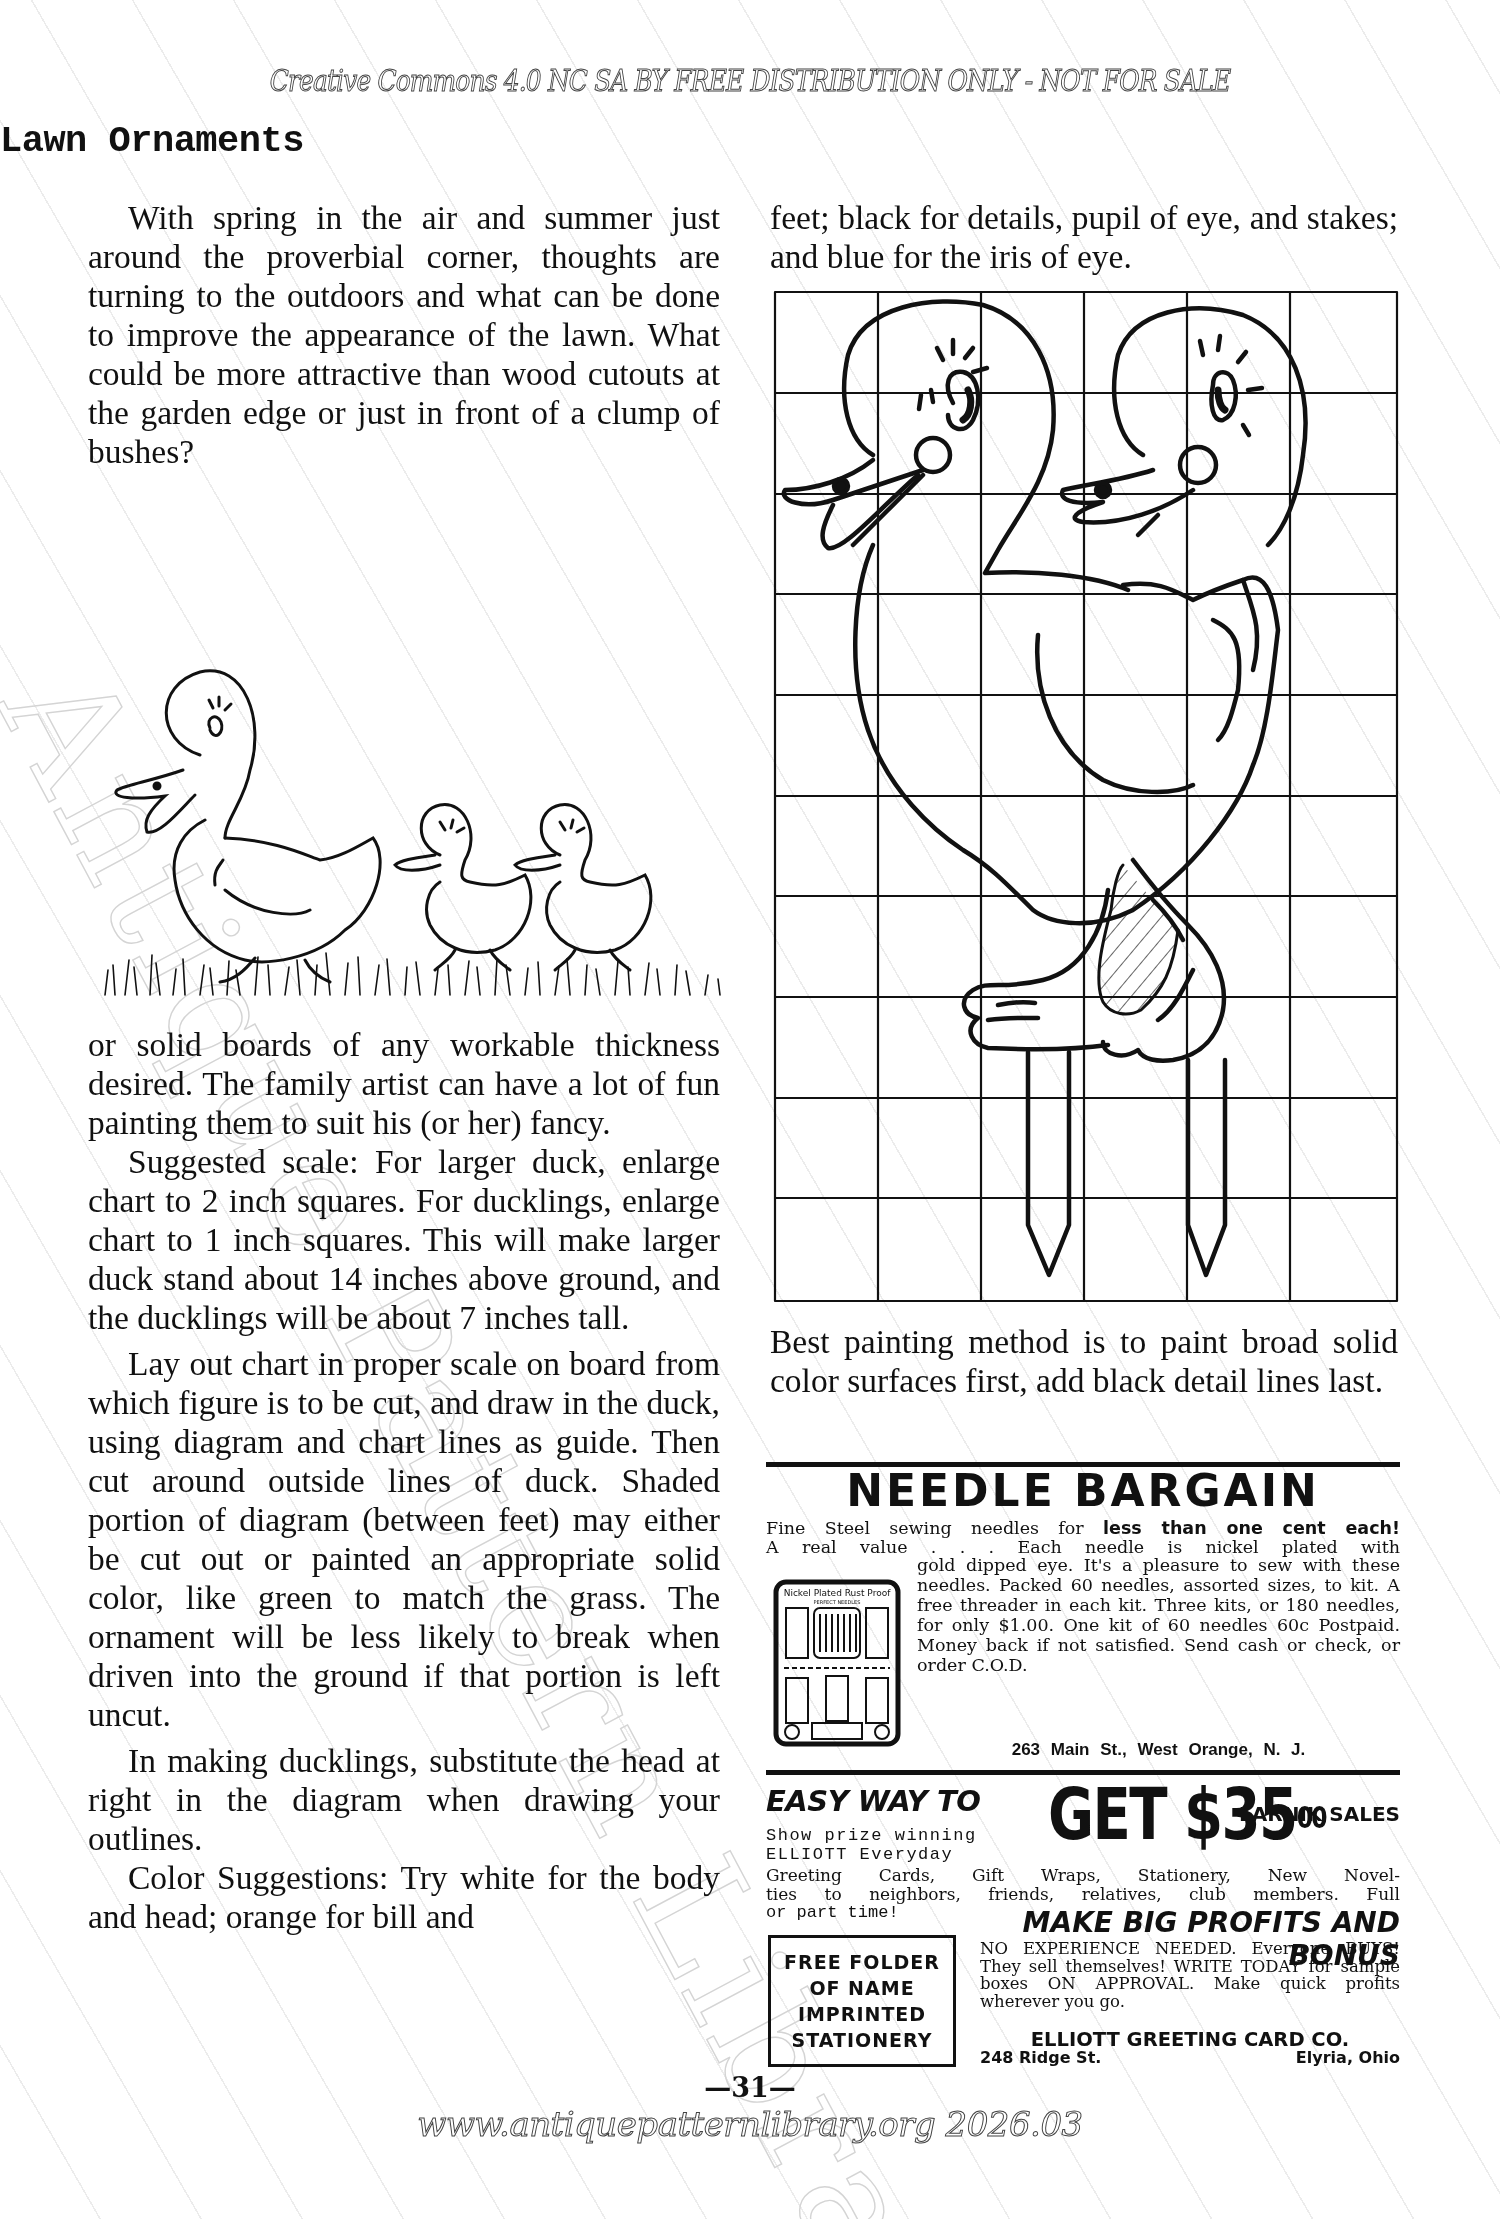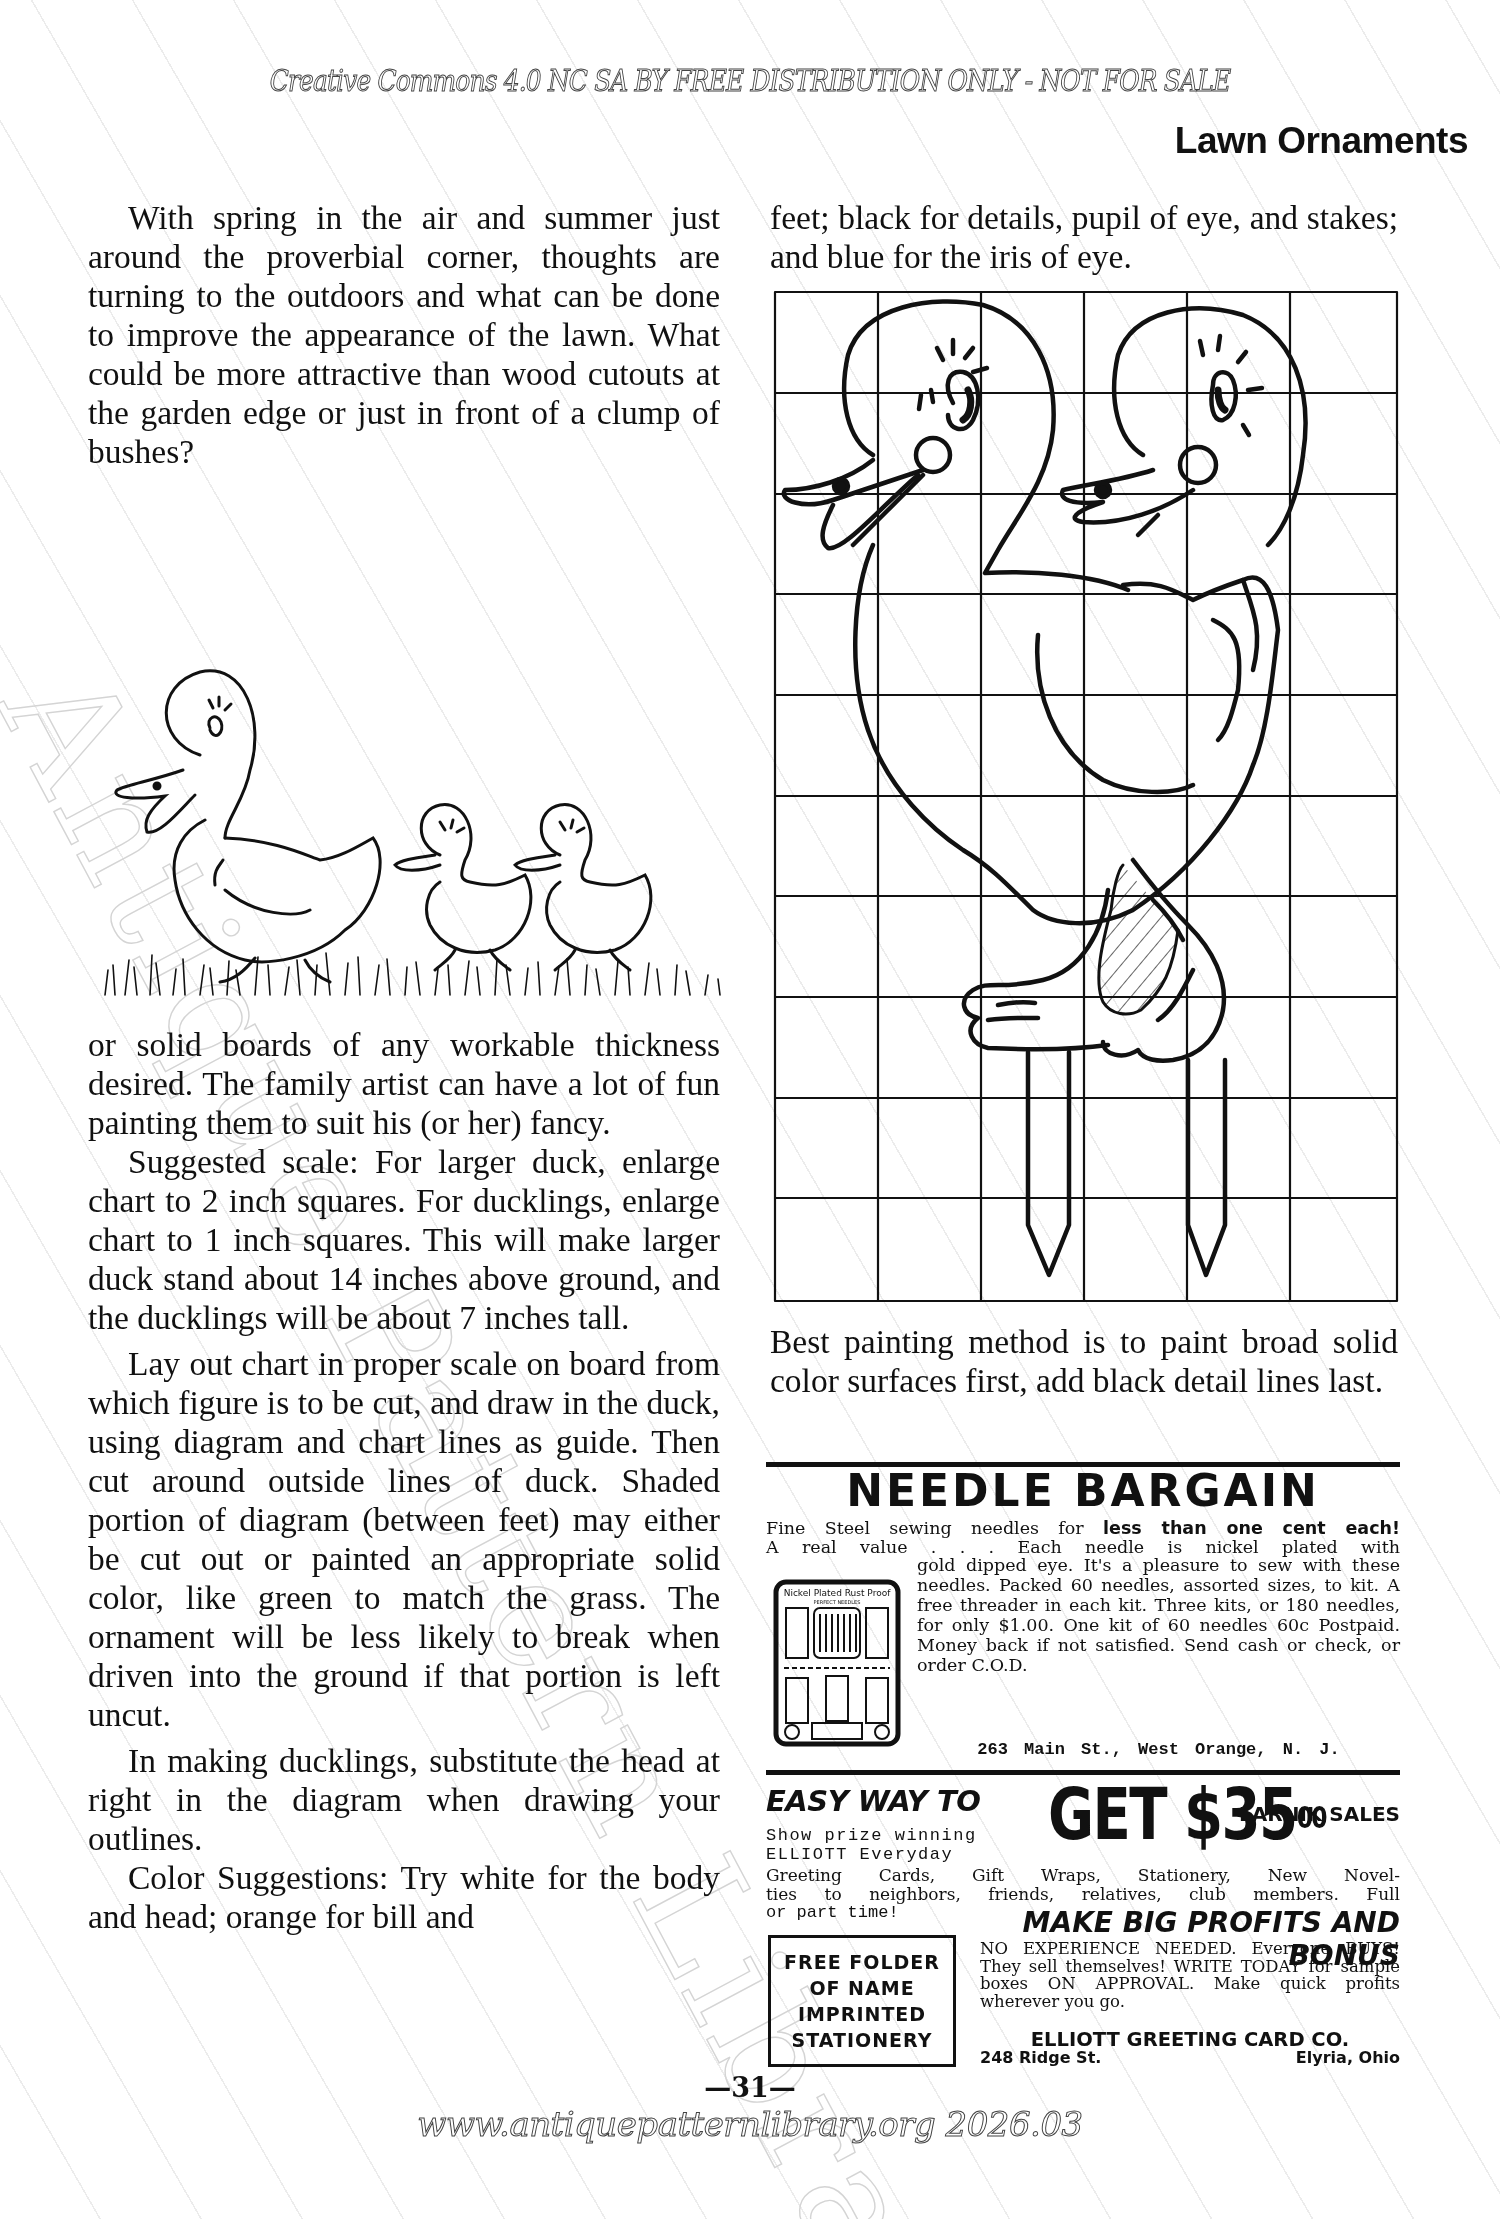--- a/index.html
+++ b/index.html
@@ -6,22 +6,22 @@
   body{width:1500px;height:2219px;position:relative;overflow:hidden;color:#111;
        font-family:"Liberation Serif","DejaVu Serif",serif;}
   .wm-lines{position:absolute;inset:0;pointer-events:none;
     background:repeating-linear-gradient(60deg,transparent 0 86px,#dcdcdc 86px 87.5px);opacity:.55;}
   .wm-text{position:absolute;left:120px;top:640px;transform:rotate(62deg);transform-origin:left top;
     font-family:"DejaVu Serif",serif;font-size:150px;color:transparent;-webkit-text-stroke:1.4px #d4d4d4;
     letter-spacing:6px;white-space:nowrap;pointer-events:none;}
   .license{position:absolute;top:64px;left:0;width:1500px;text-align:center;
     font-family:"DejaVu Serif",serif;font-style:italic;font-size:29px;color:#fff;
     -webkit-text-stroke:1px #444;letter-spacing:-1px;transform:scaleX(.86);}
-  .title{position:absolute;top:120px;left:0;width:1468px;text-align:right;
-    font-family:Liberation Sans, sans-serif;font-weight:bold;font-size:37px;letter-spacing:-.5px;}
+  .title{position:absolute;top:120px;left:0;width:1468px;text-align:left;
+    font-family:Liberation Mono, monospace;font-weight:bold;font-size:37px;letter-spacing:-.5px;}
   .col{position:absolute;font-size:33.5px;line-height:39px;text-align:justify;}
   .col p{margin:0;}
   .ind{text-indent:40px;}
   .colL1{left:88px;top:198px;width:632px;}
   .colL2{left:88px;top:1025px;width:632px;}
   .colR1{left:770px;top:198px;width:628px;}
   .colR2{left:770px;top:1322px;width:628px;}
   .illus{position:absolute;left:95px;top:660px;width:640px;height:345px;}
   .grid-box{position:absolute;left:773px;top:290px;width:626px;height:1013px;}
   .grid-box svg{display:block}
@@ -29,21 +29,21 @@
   .ad1-title{position:absolute;left:766px;top:1465px;width:634px;text-align:center;
     font-family:"DejaVu Sans",sans-serif;font-weight:bold;font-size:44px;letter-spacing:3px;}
   .ad1-line{position:absolute;left:766px;width:634px;font-family:"DejaVu Serif",serif;font-size:17.5px;
     line-height:20px;text-align:justify;text-align-last:justify;white-space:nowrap;}
   .ad1-line b{font-family:"DejaVu Sans",sans-serif;}
   .ad1-body{position:absolute;left:917px;top:1555px;width:483px;font-family:"DejaVu Serif",serif;
     font-size:17.5px;line-height:20px;text-align:justify;}
   .ad1-company{position:absolute;left:917px;top:1802px;width:483px;text-align:right;
     font-family:"DejaVu Sans",sans-serif;font-weight:bold;font-size:20px;}
   .ad1-addr{position:absolute;left:917px;top:1740px;width:483px;text-align:center;
-    font-family:Liberation Mono, monospace;font-weight:bold;font-size:17px;word-spacing:6px;}
+    font-family:Liberation Sans, sans-serif;font-weight:bold;font-size:17px;word-spacing:6px;}
   .kit{position:absolute;left:772px;top:1578px;width:130px;height:170px;}
   .ad2-rule{position:absolute;left:766px;top:1770px;width:634px;height:5px;background:#111;}
   .ad2-easy{position:absolute;left:766px;top:1784px;font-family:"DejaVu Sans",sans-serif;font-weight:bold;
     font-style:italic;font-size:29px;letter-spacing:-.5px;}
   .ad2-get{position:absolute;left:1048px;top:1778px;font-family:"DejaVu Sans",sans-serif;font-weight:bold;
     font-size:72px;line-height:72px;transform:scaleX(.78);transform-origin:left top;letter-spacing:-2px;}
   .ad2-get sup{font-size:30px;vertical-align:top;position:relative;top:4px;}
   .ad2-small{position:absolute;left:766px;font-family:Liberation Mono, monospace;font-size:17px;line-height:20px;white-space:nowrap;}
   .ad2-wide{position:absolute;left:766px;width:634px;font-family:"DejaVu Serif",serif;font-size:17px;line-height:20px;
     text-align:justify;text-align-last:justify;}

